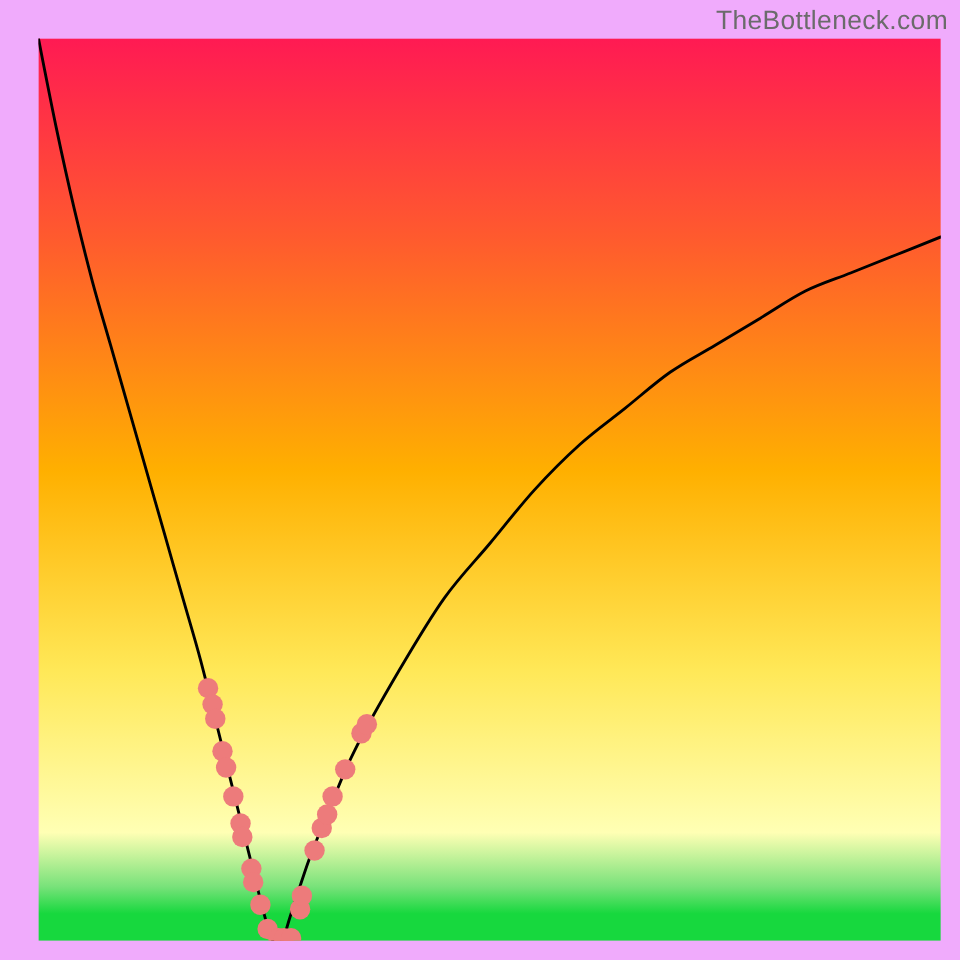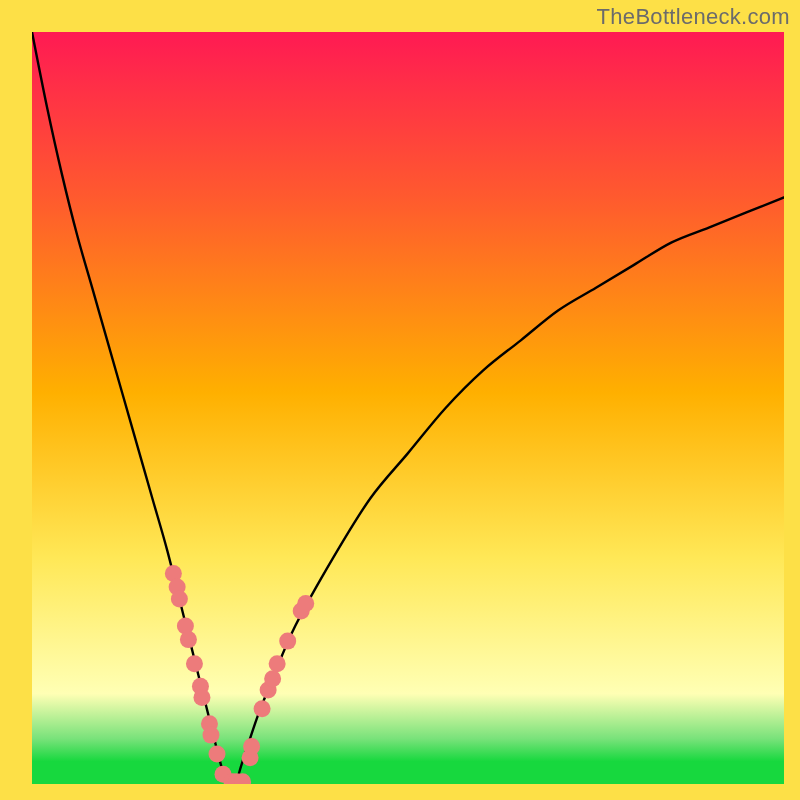--- a/index.html
+++ b/index.html
@@ -8,21 +8,21 @@
     width: 800px;
     height: 800px;
     overflow: hidden;
     background: #000;
     font-family: Arial, Helvetica, sans-serif;
   }
   .stage {
     position: relative;
     width: 800px;
     height: 800px;
-    background: #fde047;
+    background: #f0abfc;
   }
   .plot-frame {
     position: absolute;
     box-sizing: border-box;
   }
   .plot-bg {
     position: absolute;
     inset: 0;
   }
   .watermark {

